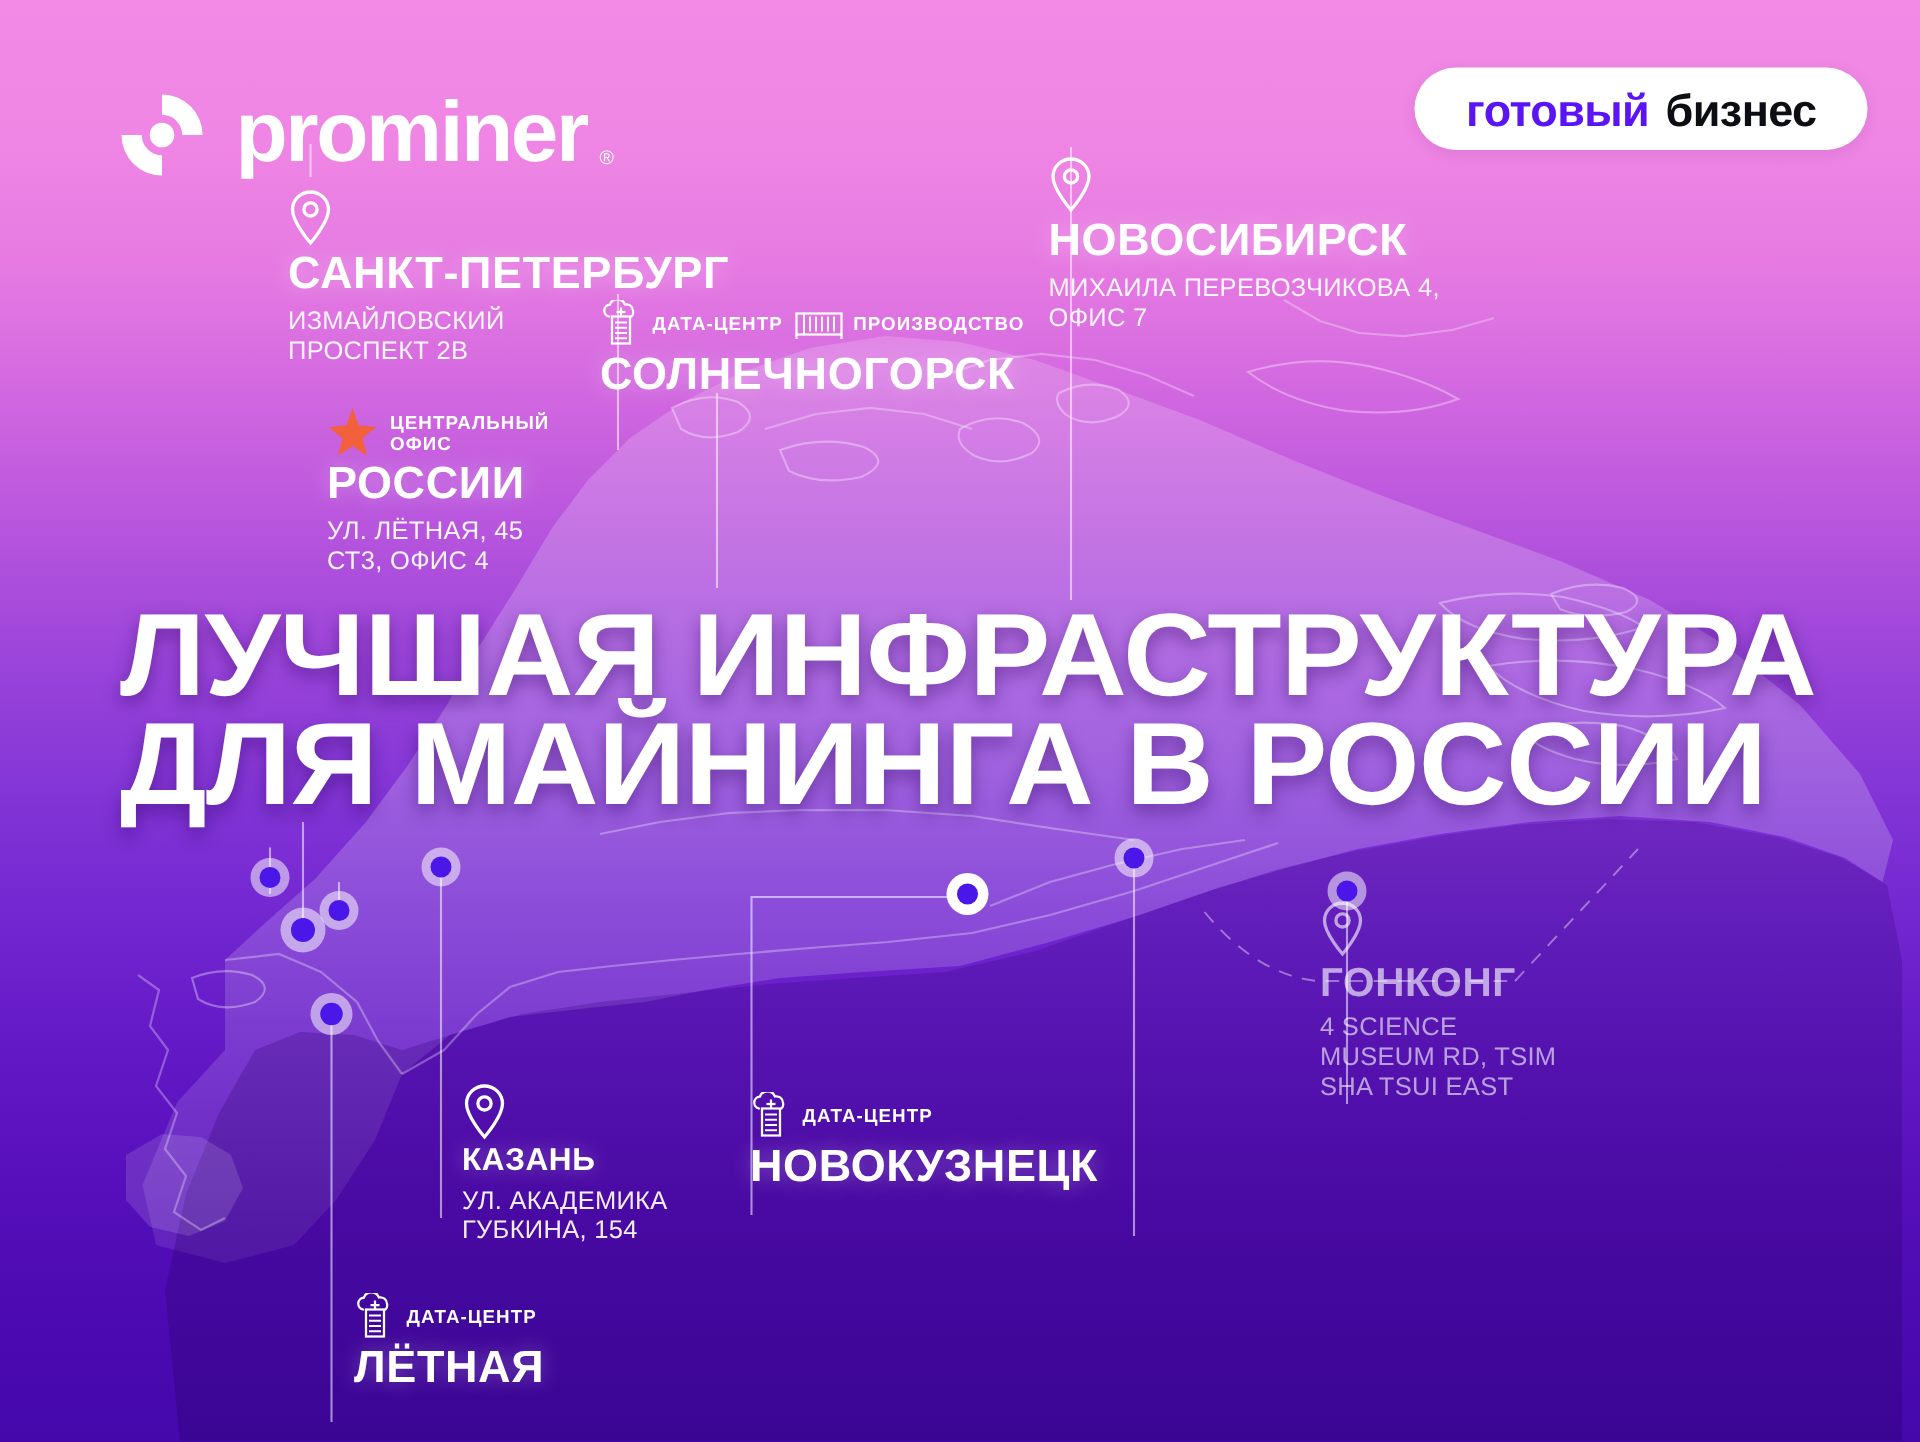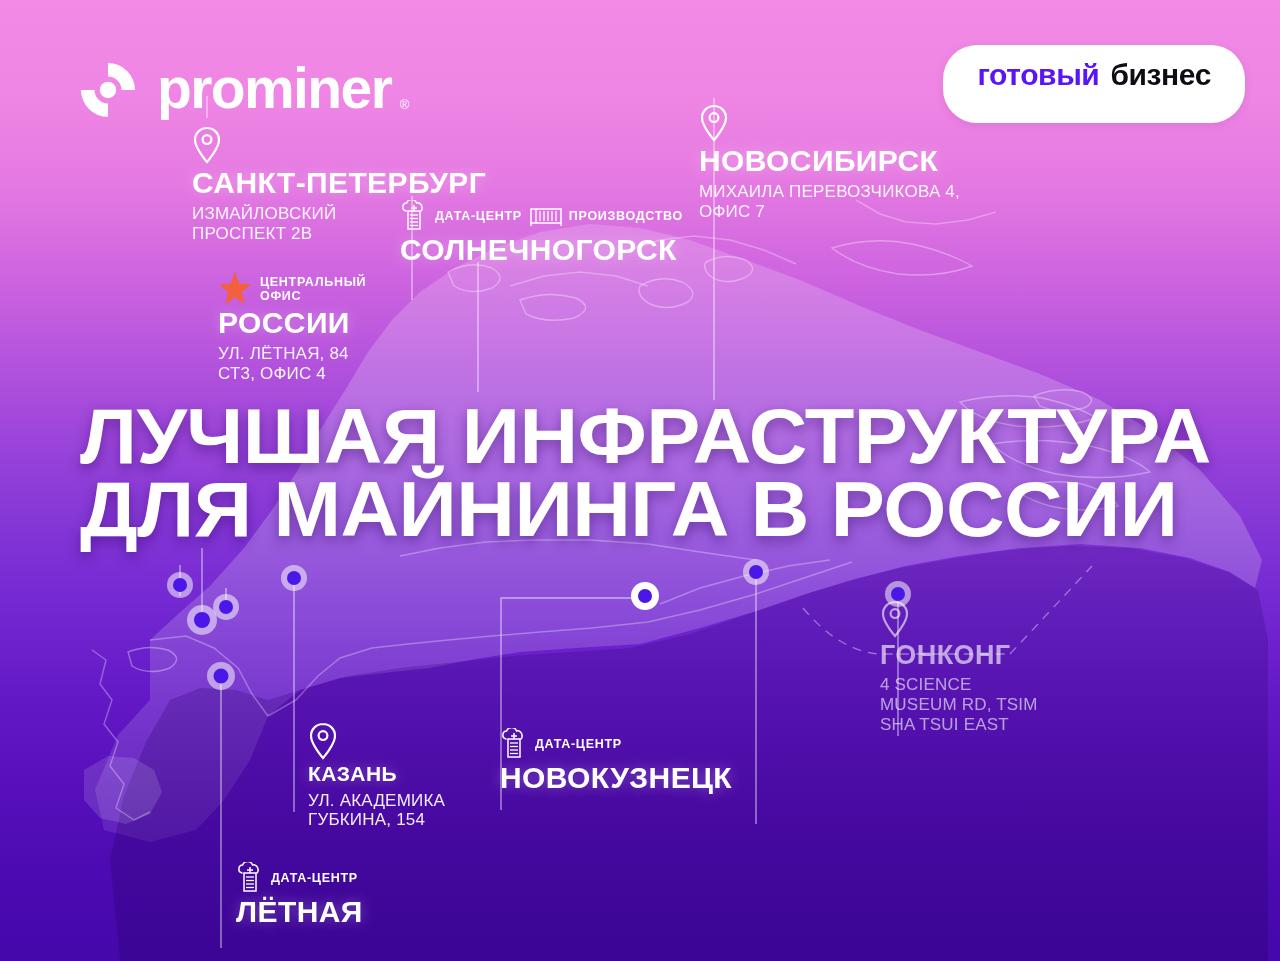--- a/index.html
+++ b/index.html
@@ -51,21 +51,21 @@
   .logo-reg {
     position:absolute; right:0; bottom:6px;
     font-size:13px; font-weight:normal; letter-spacing:0;
   }
 
   
   .badge {
     position:absolute; right:35px; top:45px;
     background:#ffffff;
     border-radius:34px;
-    padding:13px 34px 31px;
+    padding:13px 34px 8px;
     display:flex; gap:11px; align-items:baseline;
     font-size:30px; font-weight:bold;
     letter-spacing:-0.4px;
     box-shadow:0 2px 10px rgba(60,0,110,.10);
   }
   .badge-a { color:#5b15f5; }
   .badge-b { color:#0d0d14;text-align:right; }
 
   
   .headline {
@@ -342,21 +342,21 @@
   </div>
 
   <div class="city" id="city-moscow">
     <div class="tagrow">
       <svg class="star-icon" viewBox="0 0 34 33">
         <path fill="#f2603c" d="M17 0l4.1 11.6L33 12.6l-9.3 7.6 3 11.8L17 25.4 7.3 32l3-11.8L1 12.6l11.9-1z"></path>
       </svg>
       <span class="tag-label"><span>ЦЕНТРАЛЬНЫЙ</span><br><span>ОФИС</span></span>
     </div>
     <div class="city-name">РОССИИ</div>
-    <div class="city-addr">УЛ. ЛЁТНАЯ, 84
+    <div class="city-addr">УЛ. ЛЁТНАЯ, 45
 СТ3, ОФИС 4</div>
   </div>
 
   <div class="city" id="city-kazan">
     <svg class="pin-icon" viewBox="0 0 30 38">
       <path d="M15 2c-6.6 0-12 5.2-12 11.7C3 22.4 15 36 15 36s12-13.6 12-22.3C27 7.2 21.6 2 15 2z" fill="none" stroke="#ffffff" stroke-width="2.2"></path>
       <circle cx="15" cy="13.6" r="4.4" fill="none" stroke="#ffffff" stroke-width="2.2"></circle>
     </svg>
     <div class="city-name">КАЗАНЬ</div>
     <div class="city-addr">УЛ. АКАДЕМИКА

